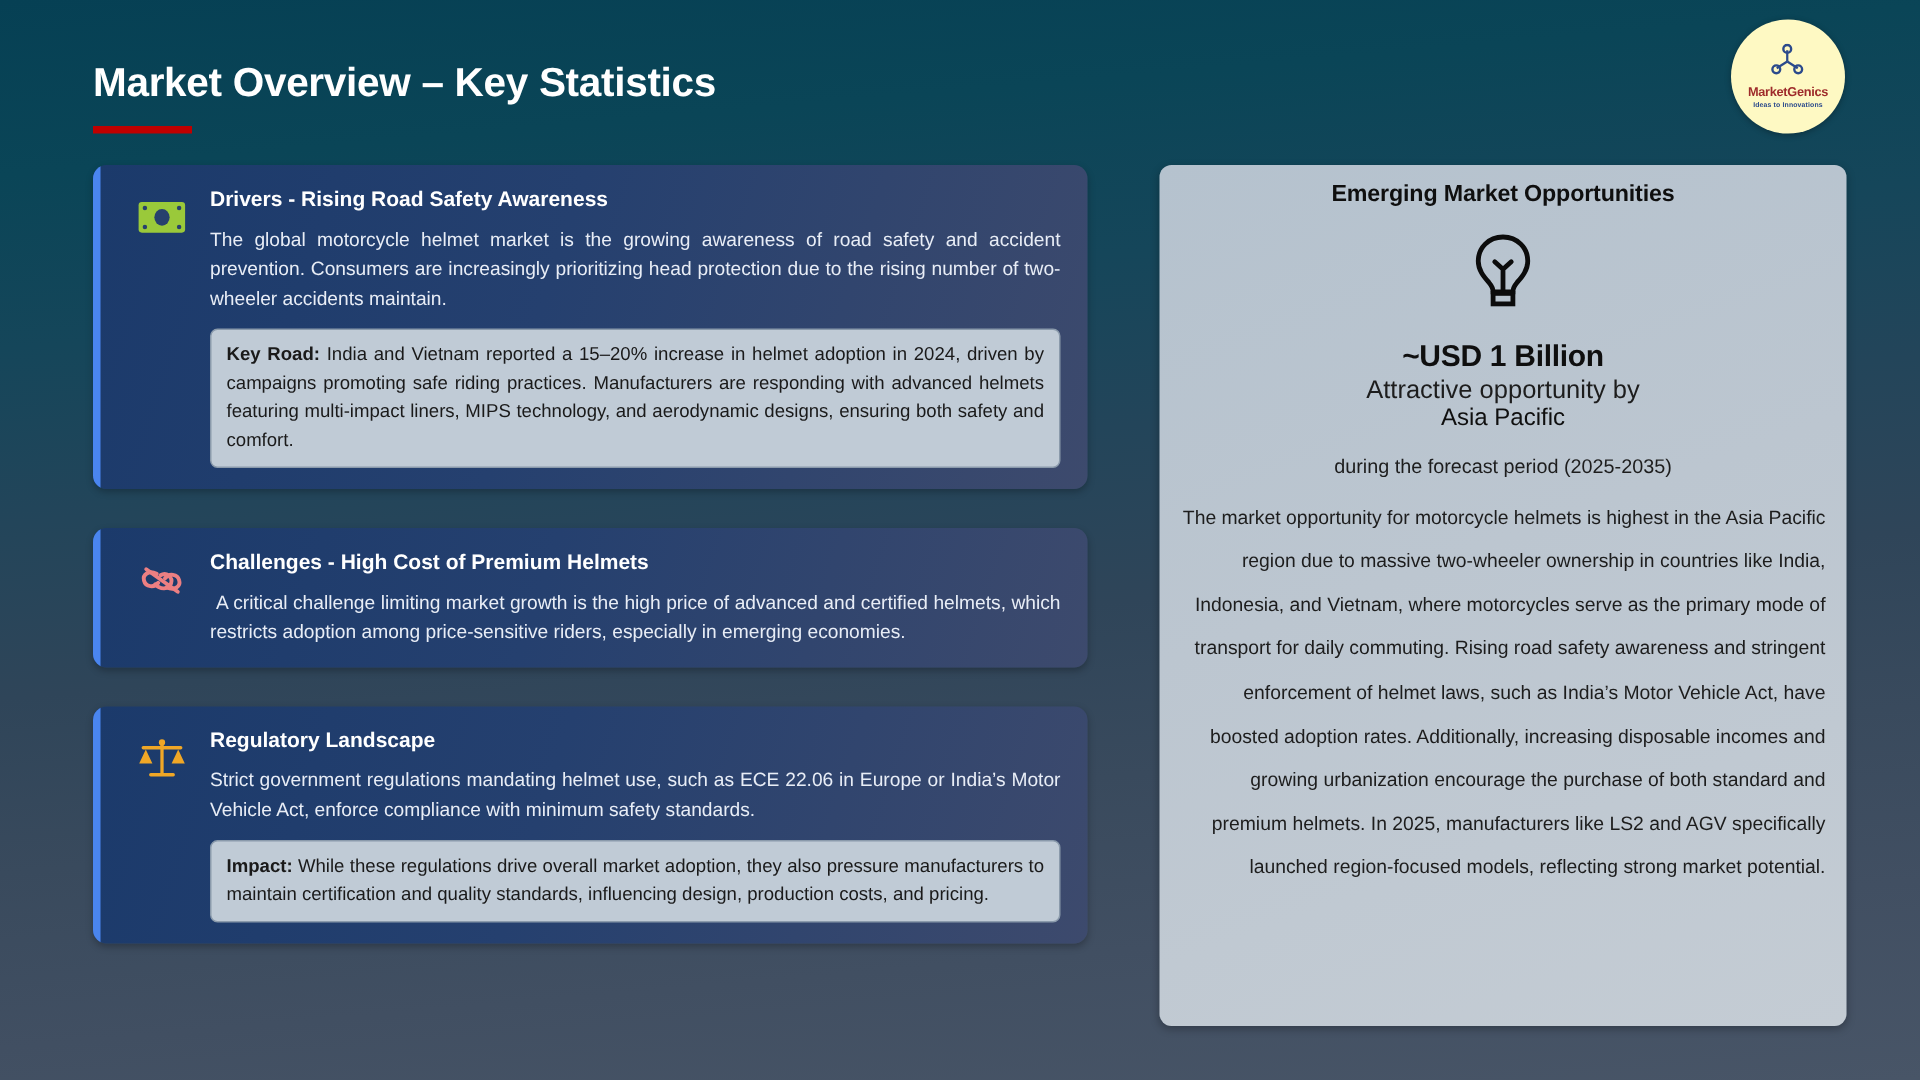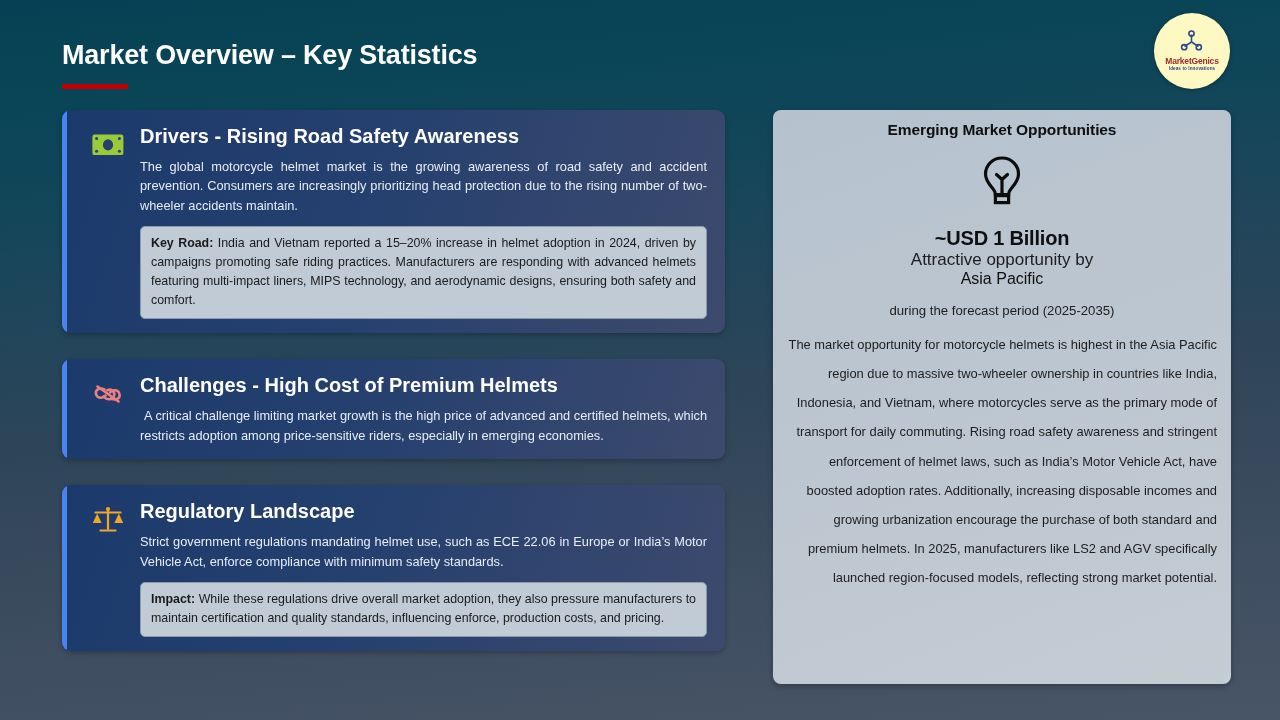--- a/index.html
+++ b/index.html
@@ -107,21 +107,21 @@
     left: 26px;
     top: 17px;
     width: 40px;
     height: 36px;
     display: flex;
     align-items: center;
     justify-content: center;
   }
 
   .card-heading {
-    font-size: 20px;
+    font-size: 14px;
     font-weight: bold;
     color: #ffffff;
     line-height: 1.2;
     margin-bottom: 9px;
   }
   .card-body {
     font-size: 12.8px;
     color: #e8edf6;
     line-height: 1.52;
     text-align: justify;
@@ -262,21 +262,21 @@
           <line x1="9.5" y1="25.5" x2="24.5" y2="25.5"></line>
         </g>
         <circle cx="17" cy="4" r="2.1" fill="#f0a726"></circle>
         <path d="M1.8 18 L6.2 8.6 L10.6 18 Z" fill="#f0a726"></path>
         <path d="M23.4 18 L27.8 8.6 L32.2 18 Z" fill="#f0a726"></path>
       </svg>
     </span>
     <div class="card-heading">Regulatory Landscape</div>
     <div class="card-body">Strict government regulations mandating helmet use, such as ECE 22.06 in Europe or India’s Motor Vehicle Act, enforce compliance with minimum safety standards.</div>
     <div class="callout">
-      <b>Impact:</b><span> While these regulations drive overall market adoption, they also pressure manufacturers to maintain certification and quality standards, influencing enforce, production costs, and pricing.</span>
+      <b>Impact:</b><span> While these regulations drive overall market adoption, they also pressure manufacturers to maintain certification and quality standards, influencing design, production costs, and pricing.</span>
     </div>
   </div>
 
 </div>
 
 <div class="right-panel">
   <div class="panel-title">Emerging Market Opportunities</div>
   <div class="bulb-wrap">
     <svg width="50" height="56" viewBox="0 0 50 56" aria-hidden="true">
       <path d="M25 3 C15.3 3 8.5 10.4 8.5 19 C8.5 25.3 12.4 29.6 15.6 33.3 C17.4 35.4 18.4 37.3 18.4 39.6 L31.6 39.6 C31.6 37.3 32.6 35.4 34.4 33.3 C37.6 29.6 41.5 25.3 41.5 19 C41.5 10.4 34.7 3 25 3 Z" fill="none" stroke="#0c0c0c" stroke-width="3.2"></path>

